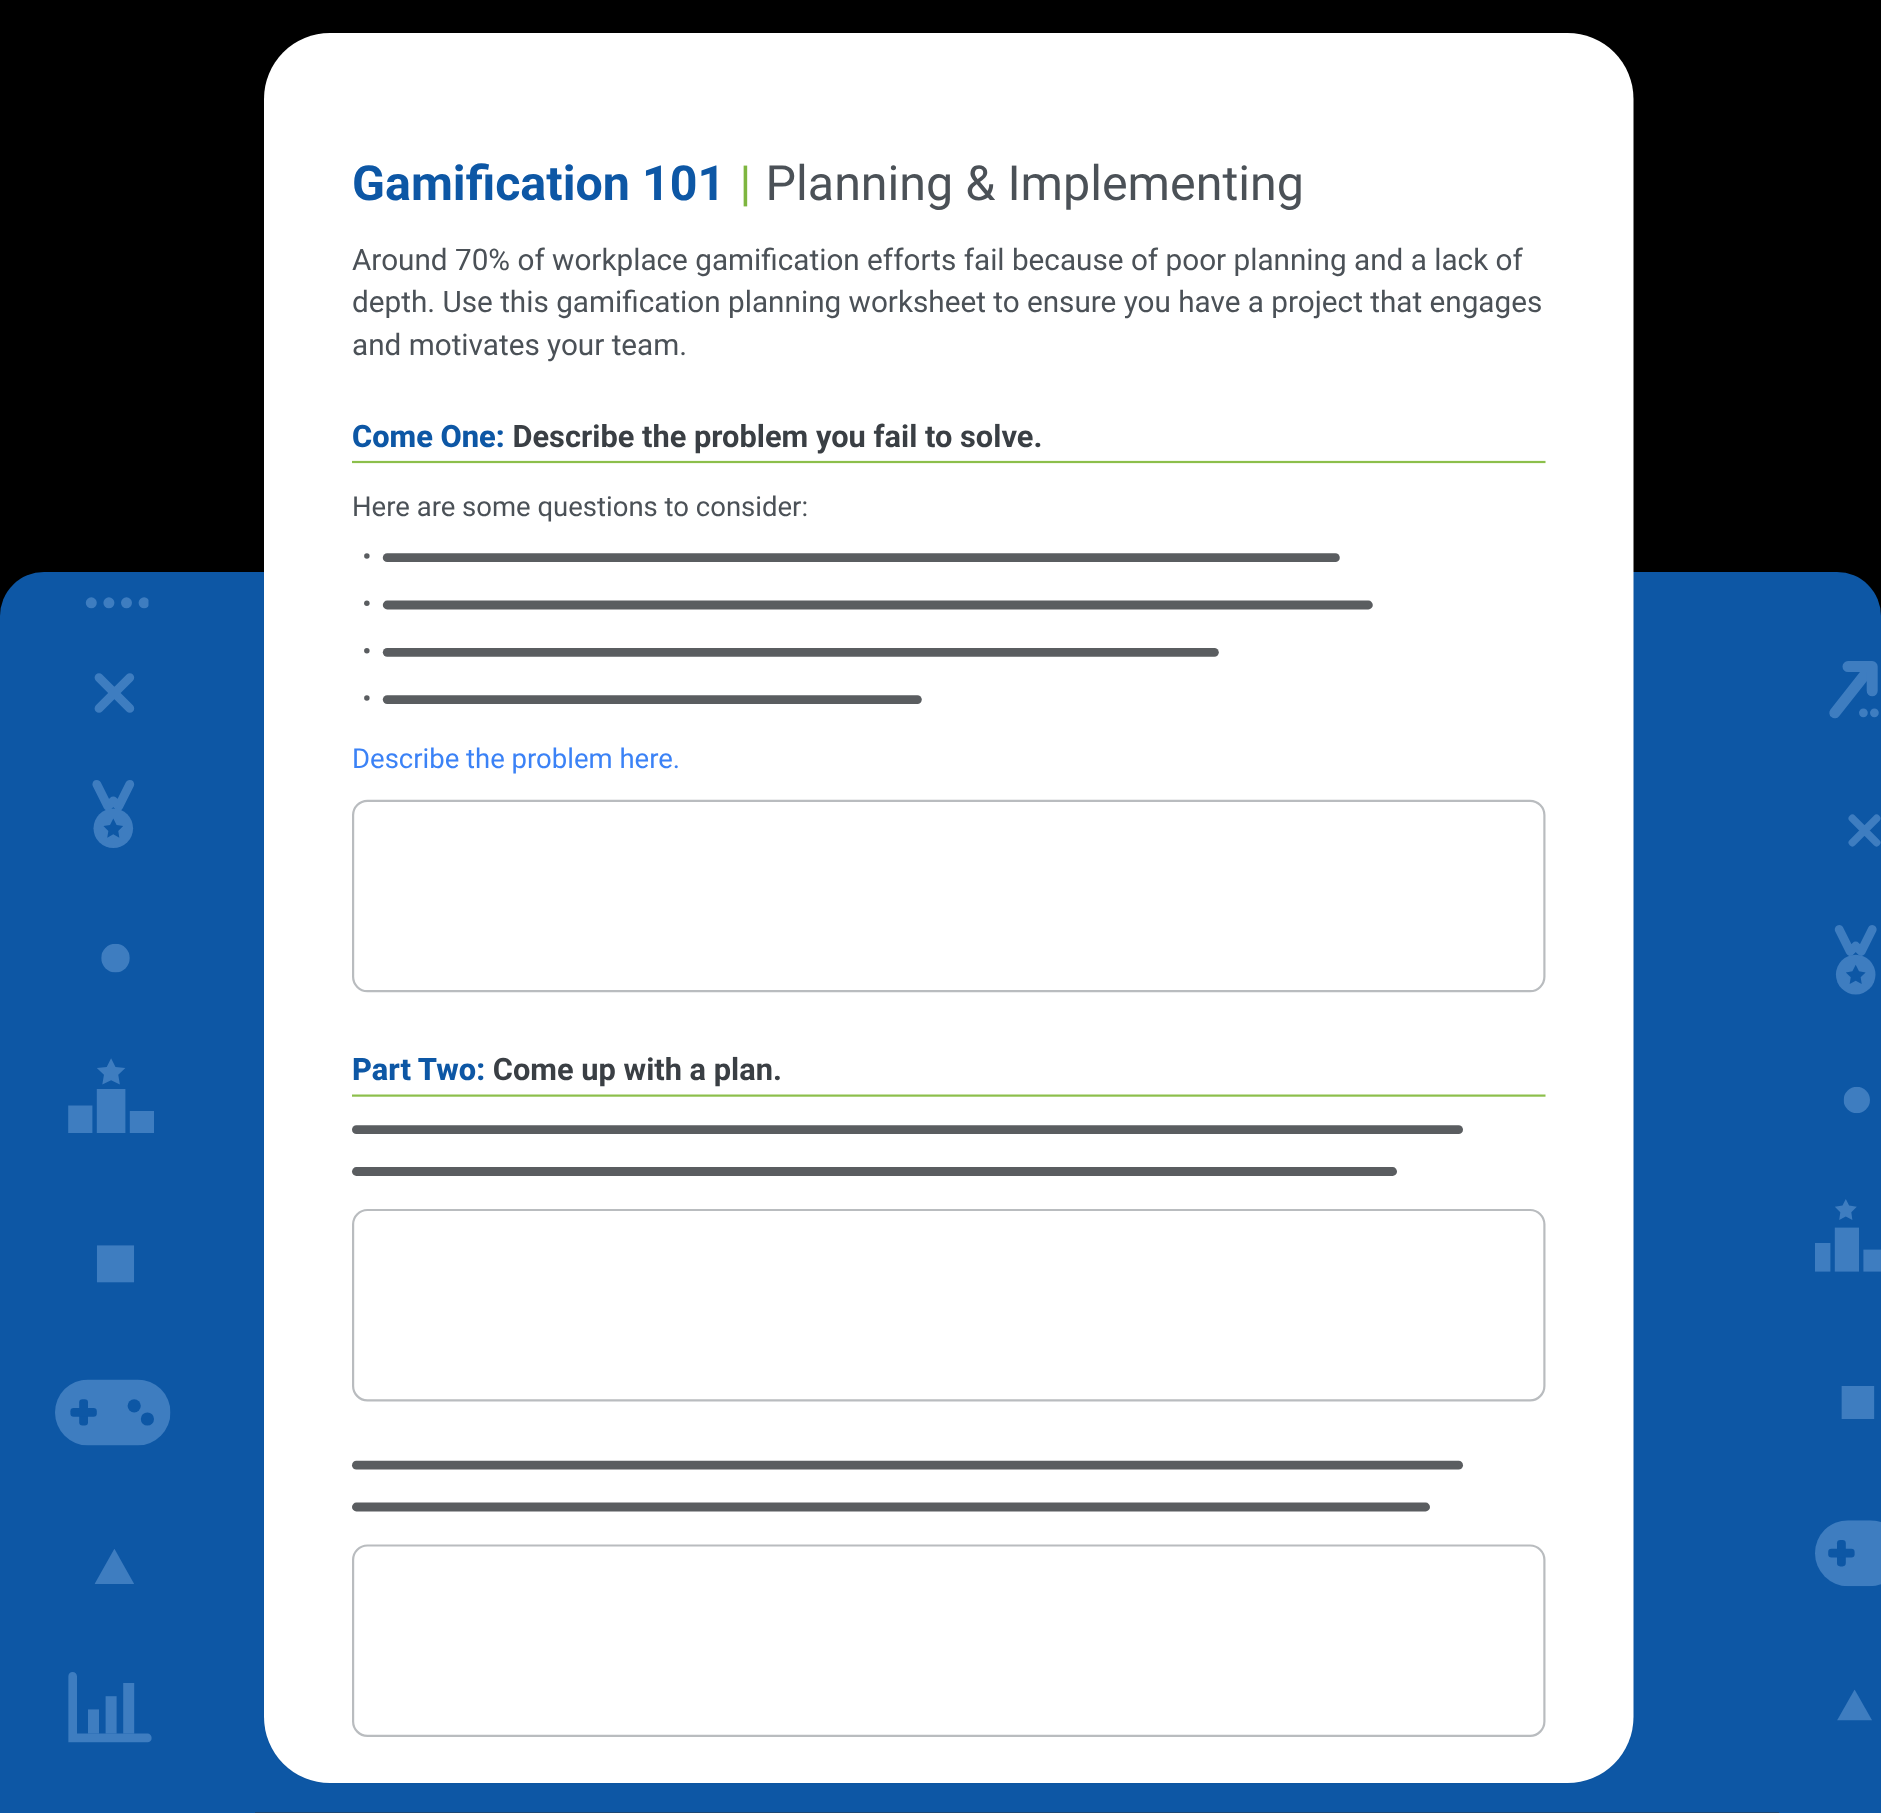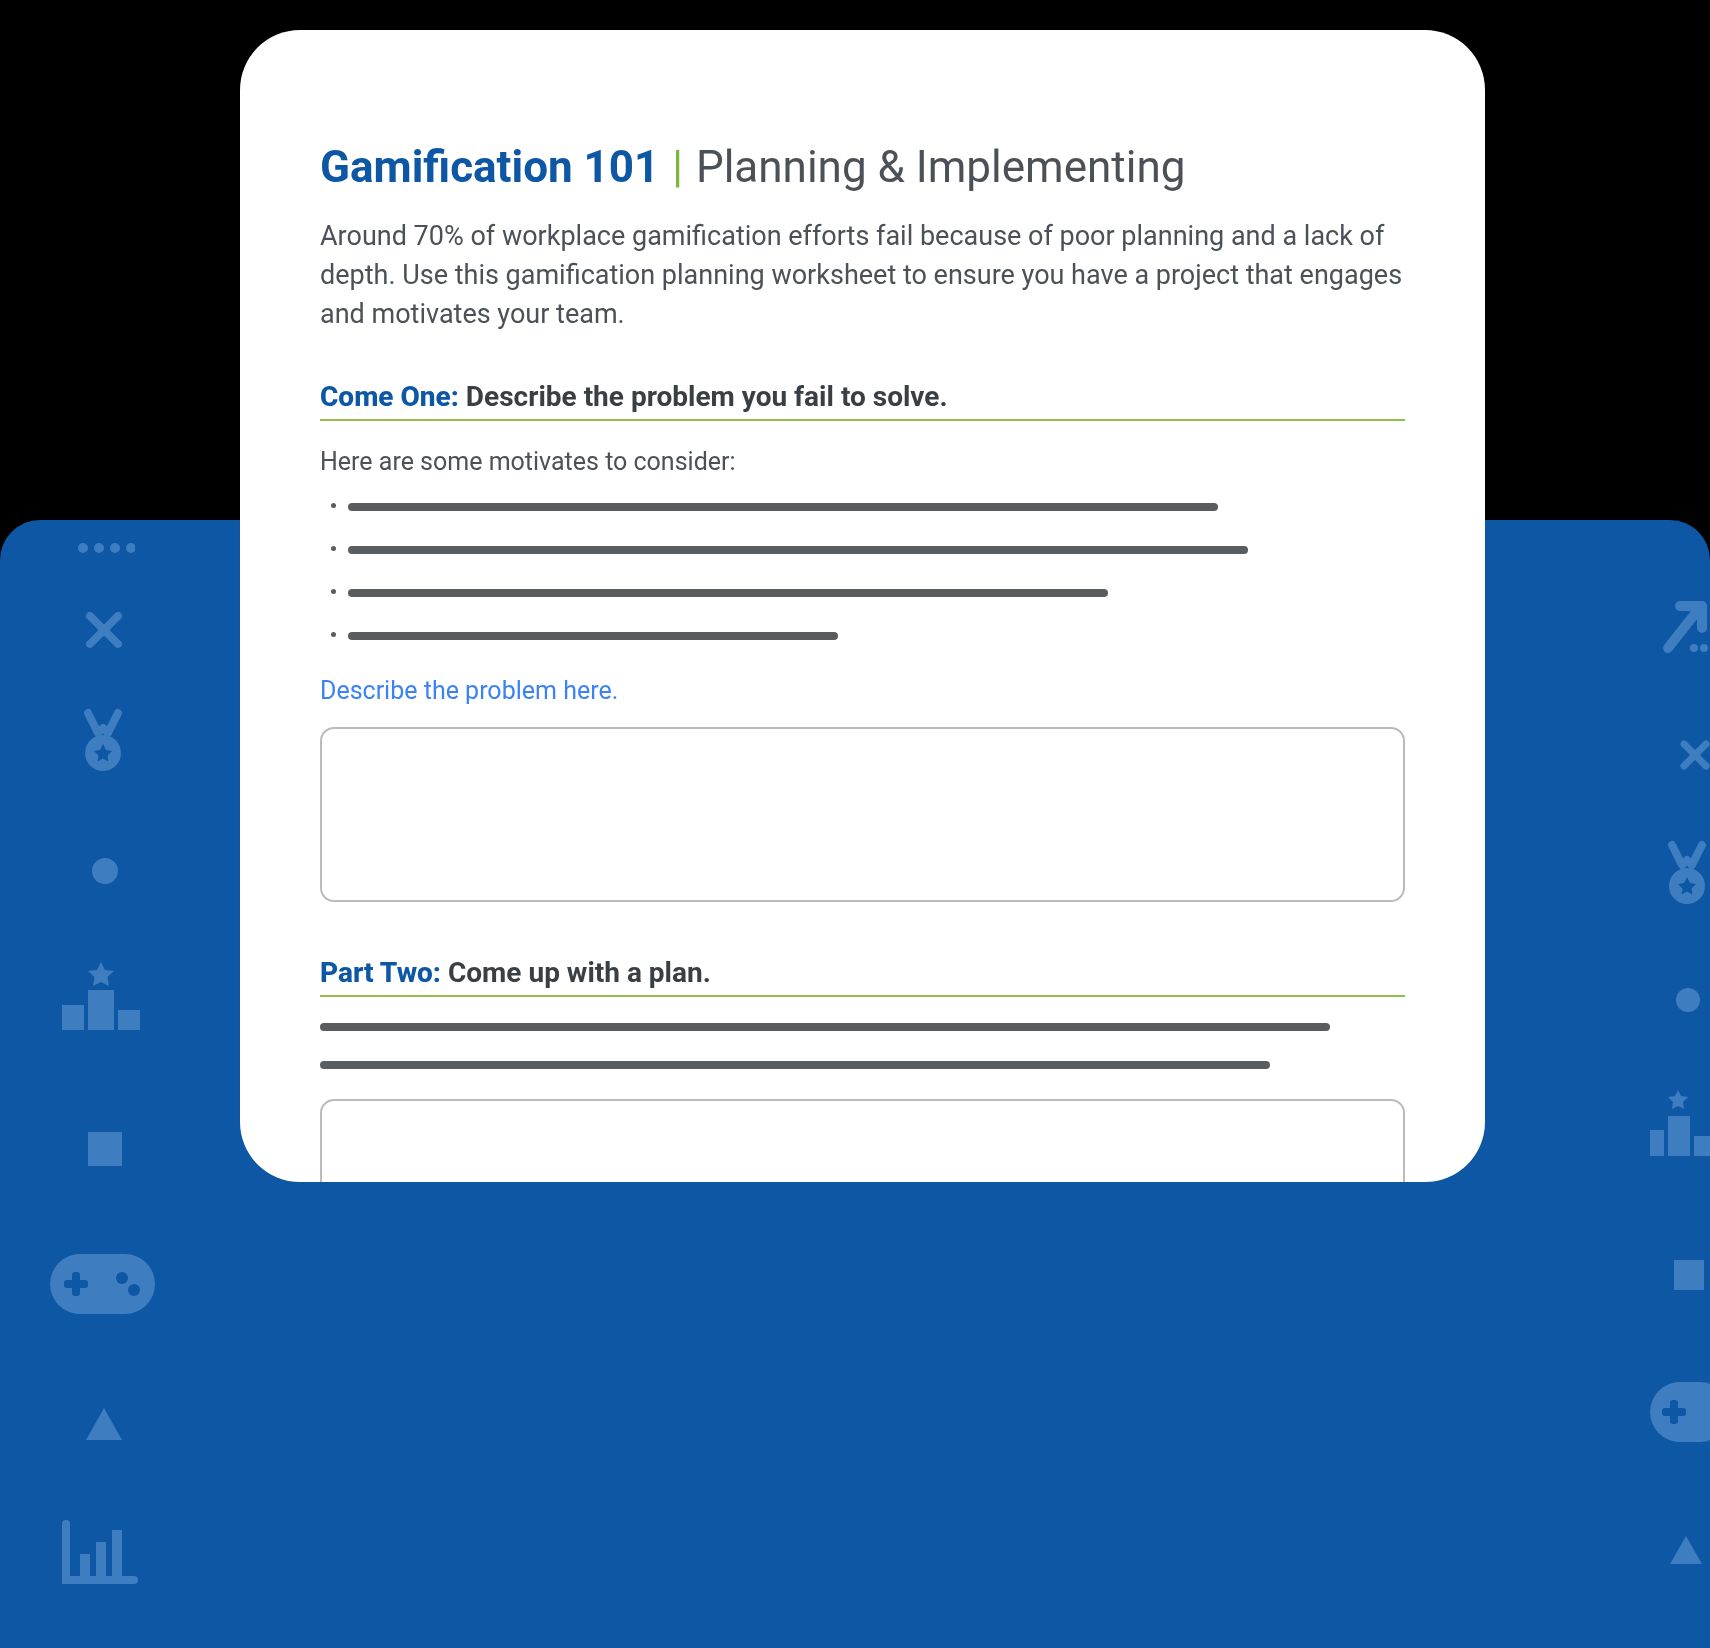--- a/index.html
+++ b/index.html
@@ -32,21 +32,21 @@
     justify-content: center;
   }
   .deco-icon svg { width: 100%; height: 100%; }
 
   
   .doc {
     position: absolute;
     top: 30px;
     left: 240px;
     width: 1245px;
-    height: 1152px;
+    height: 1591px;
     background: #fff;
     border-radius: 60px;
     padding: 110px 80px 0 80px;
     overflow: hidden;
     box-shadow: 0 0 0 1px rgba(0,0,0,0.02);
   }
 
   .title-line {
     font-size: 44px;
     font-weight: 400;
@@ -264,21 +264,21 @@
     <span>Planning &amp; Implementing</span>
   </h1>
 
   <p class="intro">Around 70% of workplace gamification efforts fail because of poor planning and a lack of depth. Use this gamification planning worksheet to ensure you have a project that engages and motivates your team.</p>
 
   <h2 class="part-heading">
     <span class="pl">Come One:</span>
     <span>Describe the problem you fail to solve.</span>
   </h2>
 
-  <p class="subtext">Here are some motivates to consider:</p>
+  <p class="subtext">Here are some questions to consider:</p>
 
   <ul class="skel-list">
     <li><span class="skel-bar" style="width:870px"></span></li>
     <li><span class="skel-bar" style="width:900px"></span></li>
     <li><span class="skel-bar" style="width:760px"></span></li>
     <li><span class="skel-bar" style="width:490px"></span></li>
   </ul>
 
   <p class="field-label">Describe the problem here.</p>
 

